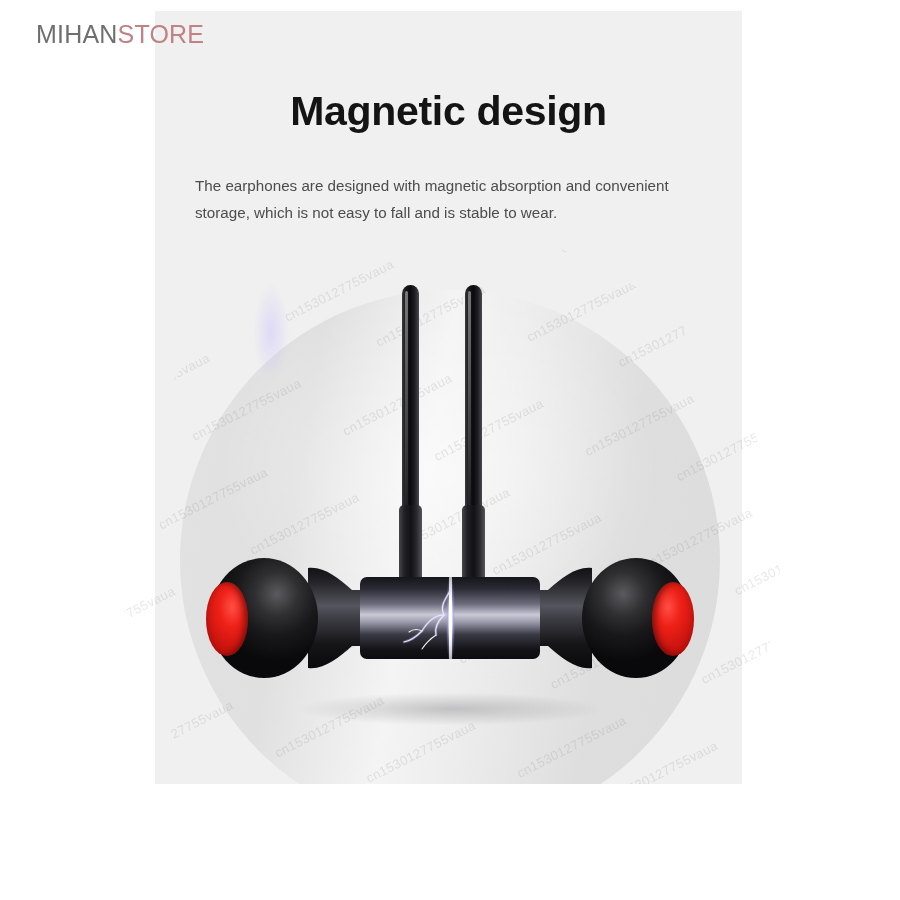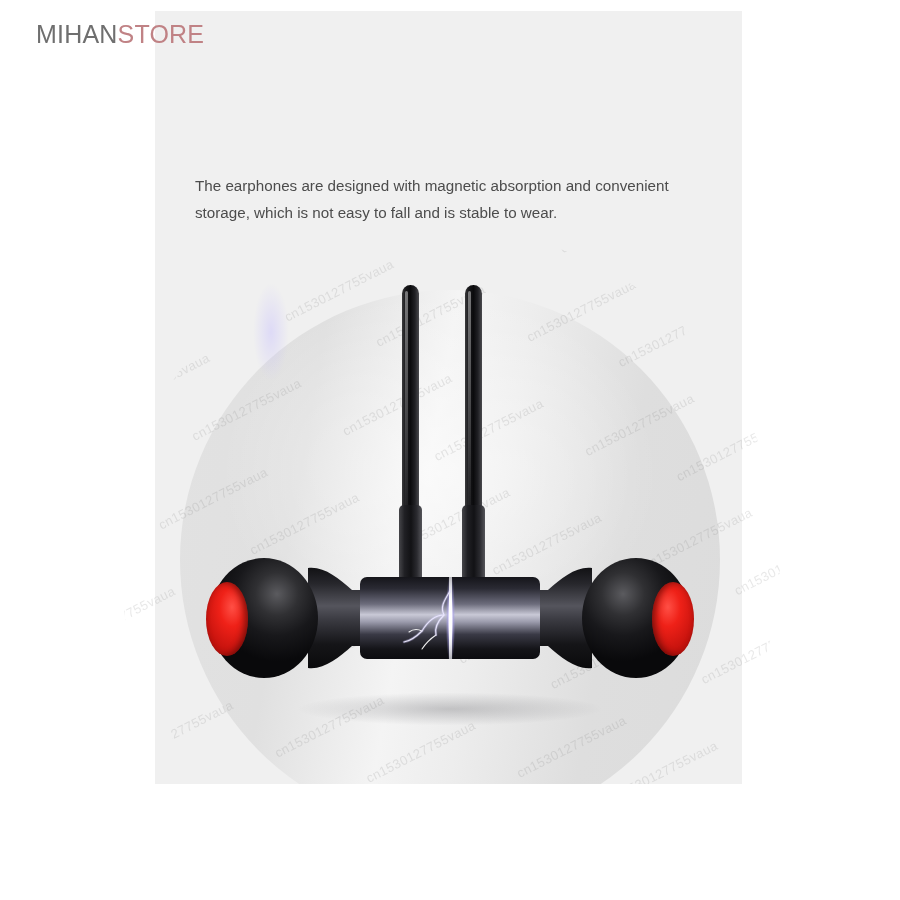--- a/index.html
+++ b/index.html
@@ -213,20 +213,21 @@
 <body>
 
 <div id="page">
 
   <div class="panel"></div>
 
   <div class="logo">
     <span class="a">MIHAN</span><span class="b">STORE</span>
   </div>
 
+  <div class="heading">Magnetic design</div>
 
   <div class="subtitle">
     <span>The earphones are designed with magnetic absorption and convenient</span>
     <span>storage, which is not easy to fall and is stable to wear.</span>
   </div>
 
   <div class="stage">
 
     <div class="disc"></div>
     <div class="disc-sheen"></div>

